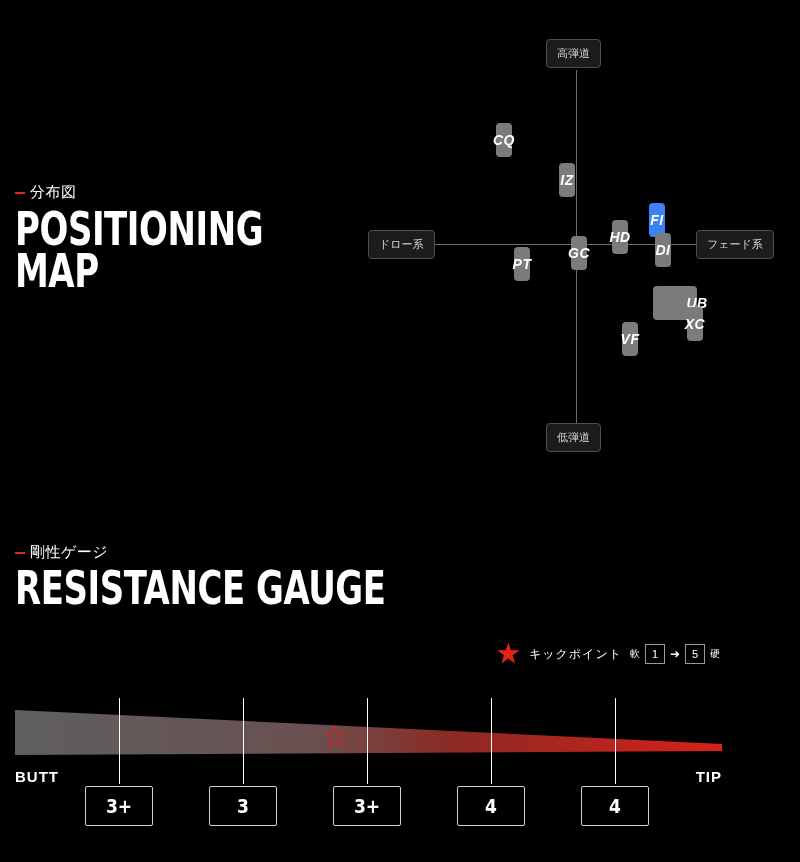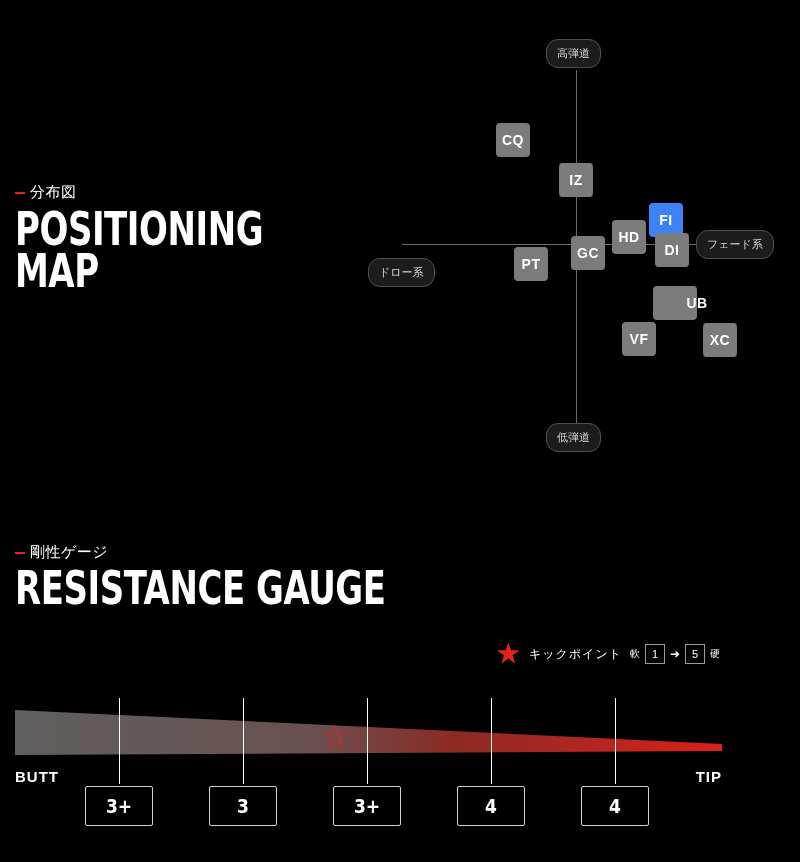--- a/index.html
+++ b/index.html
@@ -67,42 +67,43 @@
     left: 52px;
     top: 224px;
     width: 348px;
     height: 1px;
     background: #6b6b6b;
   }
   .axis-cap {
     position: absolute;
     background: #1c1c1c;
     border: 1px solid #4f4f4f;
-    border-radius: 12px;
+    border-radius: 4px;
     color: #d8d8d8;
     font-size: 11px;
     line-height: 1;
     padding: 8px 10px;
     white-space: nowrap;
     text-align: center;
   }
   .node {
     position: absolute;
     background: #7b7b7b;
     color: #fff;
     font-weight: bold;
     font-size: 14px;
     border-radius: 4px;
-    width: 34px;
+    width: 16px;
     height: 34px;
     display: flex;
     align-items: center;
     justify-content: center;
     letter-spacing: 0.5px;
     font-family: "Liberation Sans", sans-serif;
+    font-style: italic;
   }
   .node.hl { background: #3b82f6; }
 
   
   #gauge-area {
     position: absolute;
     left: 0;
     top: 540px;
     width: 800px;
     height: 322px;
@@ -194,32 +195,32 @@
 </div>
 <div class="sec-title" style="left:15px; top:208px;">POSITIONING
 MAP</div>
 
 <div id="map-area">
   <div class="axis-v"></div>
   <div class="axis-h"></div>
 
   <div class="axis-cap" style="left:196px; top:19px;">高弾道</div>
   <div class="axis-cap" style="left:196px; top:403px;">低弾道</div>
-  <div class="axis-cap" style="left:18px; top:210px;margin-top:28px;">ドロー系</div>
+  <div class="axis-cap" style="left:18px; top:210px;">ドロー系</div>
   <div class="axis-cap" style="left:346px; top:210px;">フェード系</div>
 
   <div class="node" style="left:146px; top:103px;">CQ</div>
   <div class="node" style="left:209px; top:143px;">IZ</div>
   <div class="node hl" style="left:299px; top:183px;">FI</div>
   <div class="node" style="left:262px; top:200px;">HD</div>
   <div class="node" style="left:221px; top:216px;">GC</div>
   <div class="node" style="left:305px; top:213px;">DI</div>
   <div class="node" style="left:164px; top:227px;">PT</div>
   <div class="node" style="left:303px; top:266px;padding-left:44px;">UB</div>
-  <div class="node" style="left:353px; top:287px;margin-top:16px;">XC</div>
+  <div class="node" style="left:337px; top:287px;">XC</div>
   <div class="node" style="left:272px; top:302px;">VF</div>
 </div>
 
 <div class="sec-label" style="left:15px; top:543px;">
   <span class="dash"></span>
   <span>剛性ゲージ</span>
 </div>
 <div class="sec-title" style="left:15px; top:567px;">RESISTANCE GAUGE</div>
 
 <div id="gauge-area">

